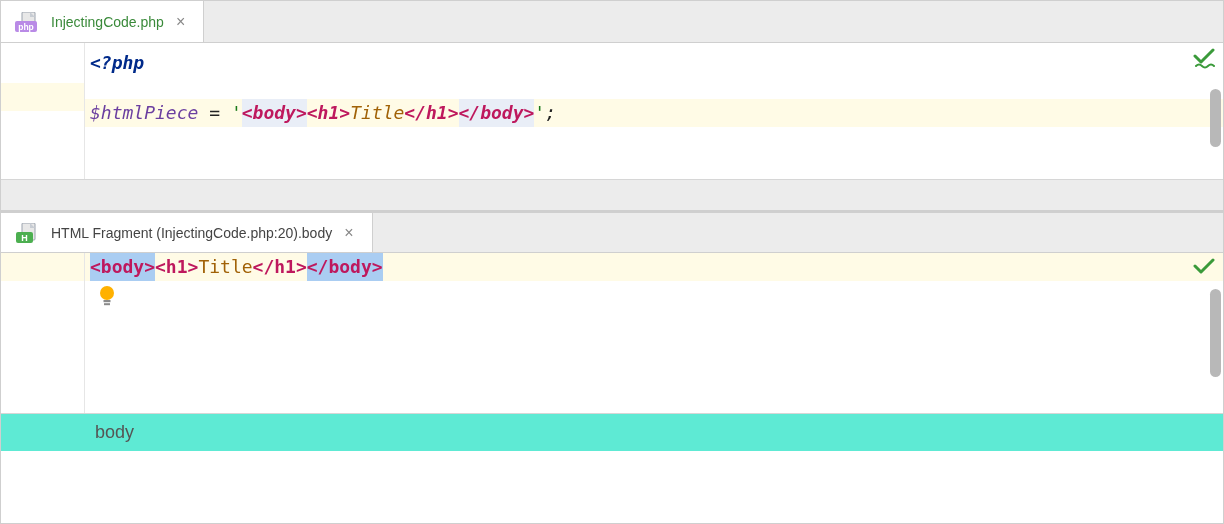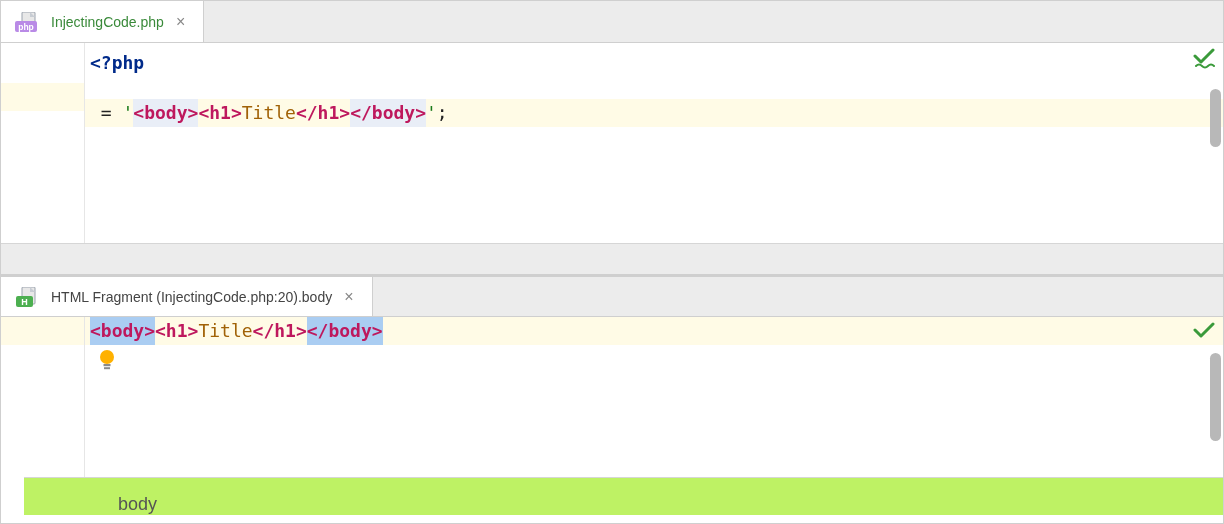--- a/index.html
+++ b/index.html
@@ -41,24 +41,24 @@
   
   .scroll-thumb { position: absolute; right: 2px; width: 11px; background: #b8b8b8; border-radius: 6px; }
 
   
   .gap-strip { height: 32px; background: #ececec; border-top: 1px solid #d6d6d6; border-bottom: 1px solid #cfcfcf; }
 
   
   .bulb { position: absolute; left: 12px; top: 32px; }
 
   
-  .breadcrumb { height: 38px; background: #bef264; border-top: 1px solid #d6d6d6; display: flex; align-items: flex-end; padding-left: 94px; font-size: 18px; color: #555; margin-left: 23px; }
+  .breadcrumb { height: 38px; background: #5eead4; border-top: 1px solid #d6d6d6; display: flex; align-items: center; padding-left: 94px; font-size: 18px; color: #555; }
 
   
-  #editor-top { height: 200px; }
+  #editor-top { height: 136px; font-style: italic; }
   #editor-top .code { height: 164px; }
   #editor-top .gutter-lines .gutter-line:first-child { height: 40px; }
   #editor-top .code-line.first { height: 40px; align-items: center; }
 
   #editor-bottom { height: 160px; }
   #editor-bottom .code { height: 160px; background: #fff; }
 
   .icon-php svg, .icon-html svg { display: block; }
 </style>
 </head>
@@ -86,21 +86,21 @@
       <div class="gutter-line hl"></div>
       <div class="gutter-line"></div>
     </div>
   </div>
   <div class="code bg-php">
     <div class="code-line first">
       <span class="c-keyword"><span>&lt;?</span><span>php</span></span>
     </div>
     <div style="height:16px;"></div>
     <div class="code-line hl">
-      <span class="c-dark"> = </span><span class="c-str">'</span><span class="c-tag hlbox">&lt;body&gt;</span><span class="c-tag">&lt;h1&gt;</span><span class="c-plain">Title</span><span class="c-tag">&lt;/h1&gt;</span><span class="c-tag hlbox">&lt;/body&gt;</span><span class="c-str">'</span><span class="c-dark">;</span>
+      <span class="c-var">$htmlPiece</span><span class="c-dark"> = </span><span class="c-str">'</span><span class="c-tag hlbox">&lt;body&gt;</span><span class="c-tag">&lt;h1&gt;</span><span class="c-plain">Title</span><span class="c-tag">&lt;/h1&gt;</span><span class="c-tag hlbox">&lt;/body&gt;</span><span class="c-str">'</span><span class="c-dark">;</span>
     </div>
 
     <div class="status-icons">
       <svg width="22" height="22" viewBox="0 0 22 22">
         <polyline points="2,9 8,15 20,3" fill="none" stroke="#3a9a3a" stroke-width="3" stroke-linecap="round" stroke-linejoin="round"></polyline>
         <path d="M3 19 Q6 16 9 19 Q12 22 15 19 Q18 16 21 19" fill="none" stroke="#3a9a3a" stroke-width="2" stroke-linecap="round"></path>
       </svg>
     </div>
     <div class="scroll-thumb" style="top:46px; height:58px;"></div>
   </div>

